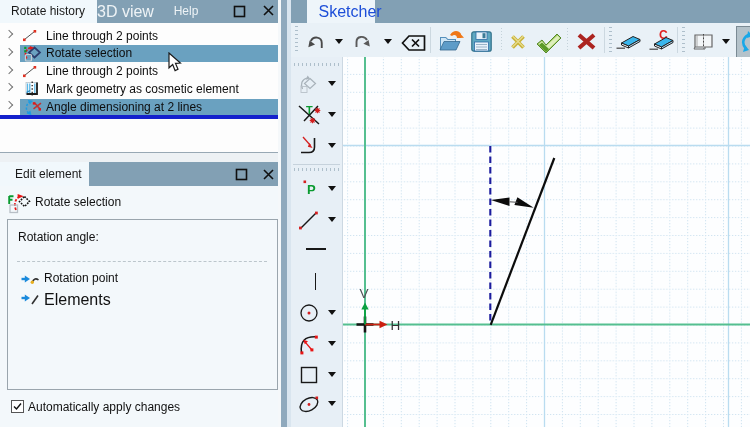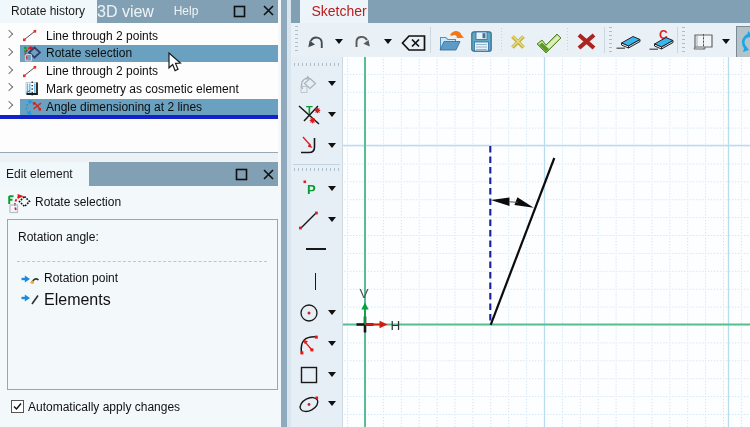--- a/index.html
+++ b/index.html
@@ -108,21 +108,21 @@
       <svg width="14" height="21" viewBox="0 0 14 21">
         <path d="M1 1 L1 15.8 L4.7 12.5 L7.1 18.6 L10 17.3 L7.5 11.4 L12.4 11.1 Z" fill="#fff" stroke="#1a1a1a" stroke-width="1.2"></path>
       </svg>
     </div>
   </div>
 
   <div class="abs" style="left:0;top:153px;width:278px;height:9px;background:#edf1f4;"></div>
 
   <div class="abs" style="left:0;top:162px;width:278px;height:265px;background:#f3f8fb;">
     <div class="abs tabbar" style="left:0;top:0;width:278px;height:24px;"></div>
-    <div class="abs" style="left:0;top:0;width:89px;height:24px;background:#f1f8fc;color:#1a1a1a;font-size:12px;line-height:24px;padding-left:6px;box-sizing:border-box;">Edit element</div>
+    <div class="abs" style="left:0;top:0;width:89px;height:24px;background:#f1f8fc;color:#1a1a1a;font-size:12px;line-height:24px;padding-left:15px;box-sizing:border-box;">Edit element</div>
     <div class="wbtn" style="left:235px;top:6px;"><svg width="13" height="13">
           <rect x="1.5" y="1.5" width="10" height="10" fill="none" stroke="#101010" stroke-width="1.6"></rect>
         </svg></div>
     <div class="wbtn" style="left:261.5px;top:5.5px;"><svg width="13" height="13">
           <path d="M2 2 L11 11 M11 2 L2 11" stroke="#101010" stroke-width="1.6"></path>
         </svg></div>
 
     <div class="abs" style="left:7px;top:31px;" id="icon-rotate-big">
       <svg width="25" height="21" viewBox="0 0 25 21">
         <path d="M2.2 3 L2.2 11 M2.2 3.2 L6.5 3.2 M2.2 6.8 L5.5 6.8" stroke="#0a9a30" stroke-width="1.9" fill="none"></path>
@@ -165,21 +165,21 @@
     <div class="abs" style="left:28px;top:238px;font-size:12px;color:#111;">Automatically apply changes</div>
   </div>
 </div>
 
 <div class="abs" style="left:278px;top:0;width:2.5px;height:427px;background:#f5f8fa;"></div>
 <div class="abs" style="left:280.5px;top:0;width:6.5px;height:427px;background:#8fa9bd;"></div>
 <div class="abs" style="left:287px;top:0;width:3.5px;height:427px;background:#d9e5ef;"></div>
 
 <div class="abs" style="left:290.5px;top:0;width:459.5px;height:427px;background:#e9f1f7;">
   <div class="abs tabbar" style="left:0;top:0;width:459.5px;height:23px;"></div>
-  <div class="abs" style="left:9px;top:0;width:68px;height:23px;background:#eef5fa;color:#b91c1c;font-size:14px;line-height:23px;padding-left:12px;box-sizing:border-box;">Sketcher</div>
+  <div class="abs" style="left:16px;top:0;width:68px;height:23px;background:#eef5fa;color:#1d4ed8;font-size:16px;line-height:23px;padding-left:12px;box-sizing:border-box;">Sketcher</div>
 
   <div class="abs" style="left:0;top:23px;width:459.5px;height:34px;background:#e9f1f7;" id="toolbar">
     <div class="abs vhandle" style="left:4px;top:3px;height:28px;"></div>
 
     <svg class="abs" style="left:15px;top:12px;" width="19" height="14" viewBox="0 0 19 15">
       <path d="M16.2 14 L16.2 8.5 C16.2 1.5 7 1 4.5 6.5" fill="none" stroke="#4a4a4a" stroke-width="2"></path>
       <path d="M1.8 13.2 L3.2 6 L9 10.2 Z" fill="#4a4a4a"></path>
     </svg>
     <svg class="abs" style="left:44px;top:16px;" width="9" height="6">
         <path d="M0 0 L8 0 L4 5 Z" fill="#111"></path>

